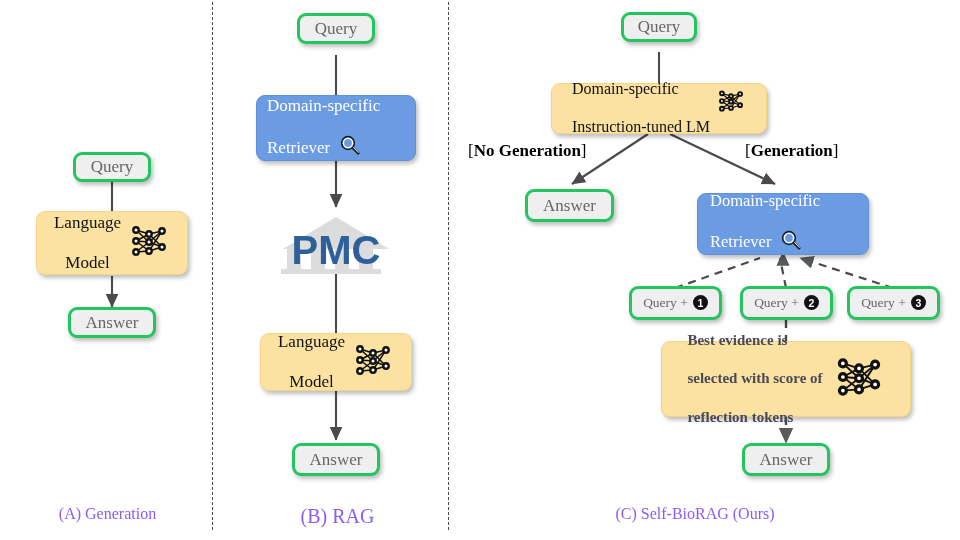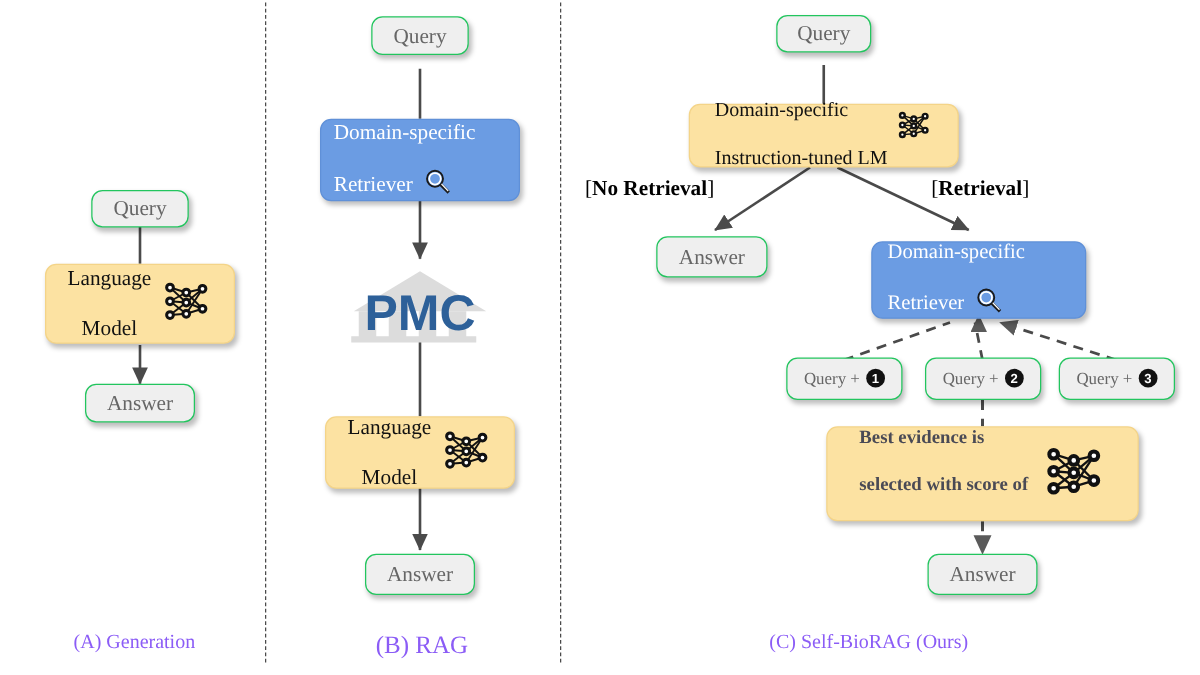--- a/index.html
+++ b/index.html
@@ -4,21 +4,21 @@
 <style>
   html,body{margin:0;padding:0;background:#ffffff;}
   body{width:960px;height:540px;position:relative;overflow:hidden;
        font-family:"Liberation Serif", serif;}
   #stage{position:absolute;left:0;top:0;width:960px;height:540px;}
 
   
   .node{position:absolute;box-sizing:border-box;display:flex;align-items:center;
         justify-content:center;text-align:center;border-radius:9px;
         box-shadow:2px 3px 4px rgba(0,0,0,.26);line-height:1.12;}
-  .node.gray{background:#efefef;border:1px solid #22c55e;color:#666666;}
+  .node.gray{background:#efefef;border:3px solid #22c55e;color:#666666;}
   .node.yellow{background:#fce2a2;border:1px solid #f4d488;color:#111111;}
   .node.blue{background:#6b9ce3;border:1px solid #5f90d8;color:#ffffff;}
 
   .node .txt{display:block;}
   .two-line{line-height:1.18;}
 
   
   .nn-ico{display:inline-block;vertical-align:middle;}
   .mg-ico{display:inline-block;vertical-align:middle;}
 
@@ -252,25 +252,25 @@
             <circle cx="21" cy="30" r="2.7"></circle>
             <circle cx="34" cy="10" r="2.7"></circle>
             <circle cx="34" cy="26" r="2.7"></circle>
           </g>
         </svg>
       </span>
     </div>
   </div>
 
   <div class="branch-label" style="left:468px;top:141px;font-size:17px;">
-    <span>[</span><b>No Retrieval</b><span>]</span>
+    <span>[</span><b>No Generation</b><span>]</span>
   </div>
 
   <div class="branch-label" style="left:745px;top:141px;font-size:17px;">
-    <span>[</span><b>Retrieval</b><span>]</span>
+    <span>[</span><b>Generation</b><span>]</span>
   </div>
 
   <div class="node gray" style="left:525px;top:189px;width:89px;height:33px;font-size:17px;">
     <span class="txt">Answer</span>
   </div>
 
   <div class="node blue" style="left:697px;top:193px;width:172px;height:62px;font-size:16.5px;">
     <div style="padding:0 12px;width:100%;box-sizing:border-box;text-align:left;">
       <span class="txt">Domain-specific</span><br>
       <span style="display:inline-flex;align-items:center;gap:8px;">
@@ -306,20 +306,21 @@
       <span class="txt">Query +</span>
       <span class="num-badge">3</span>
     </span>
   </div>
 
   <div class="node yellow" style="left:661px;top:341px;width:250px;height:76px;font-size:15px;">
     <div style="display:flex;align-items:center;gap:10px;padding:0 10px;">
       <div class="bold-note" style="text-align:left;line-height:1.28;">
         <span class="txt">Best evidence is</span><br>
         <span class="txt">selected with score of</span><br>
+        <span class="txt">reflection tokens</span>
       </div>
       <span class="nn-ico">
         <svg width="52" height="50" viewBox="0 0 42 40">
           <g stroke="#111" stroke-width="1.5" fill="none">
             <line x1="8" y1="9" x2="21" y2="13"></line>
             <line x1="8" y1="9" x2="21" y2="21"></line>
             <line x1="8" y1="20" x2="21" y2="13"></line>
             <line x1="8" y1="20" x2="21" y2="21"></line>
             <line x1="8" y1="20" x2="21" y2="30"></line>
             <line x1="8" y1="31" x2="21" y2="21"></line>

